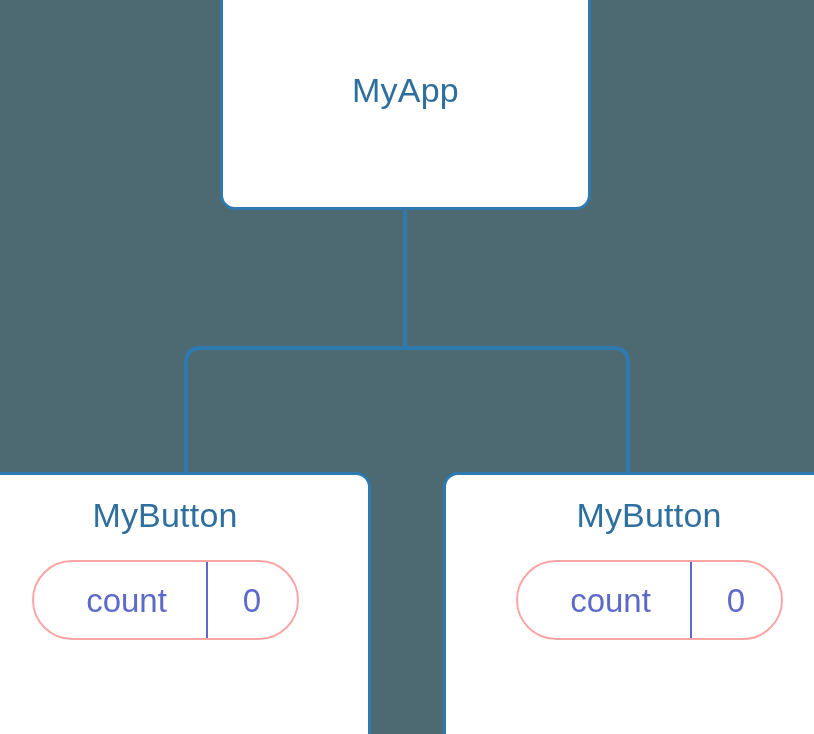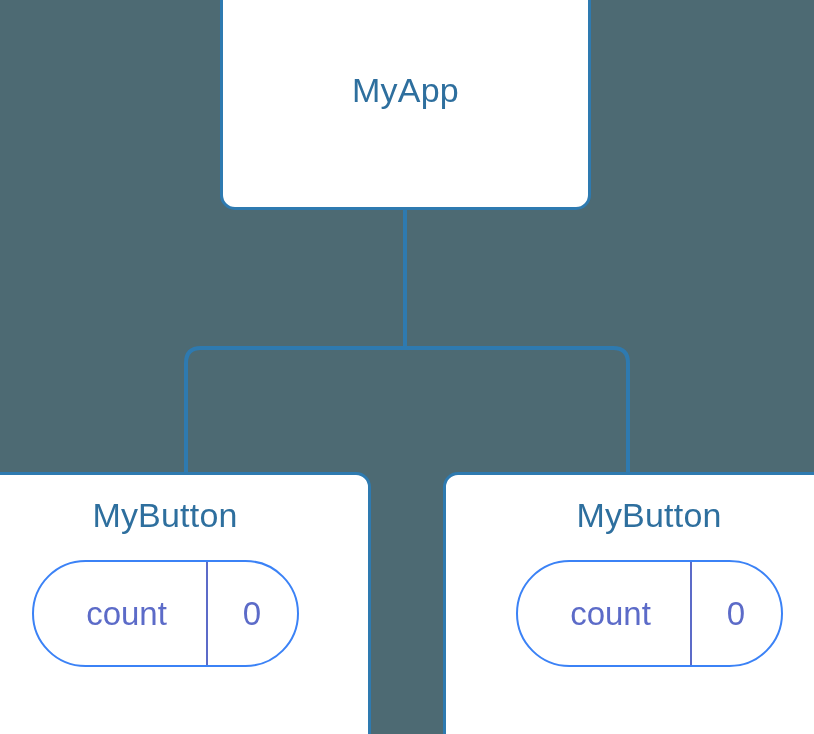--- a/index.html
+++ b/index.html
@@ -84,23 +84,23 @@
     font-size: 34px;
     line-height: 1;
     letter-spacing: 0.2px;
     white-space: nowrap;
     margin-top: 23px;
   }
 
   
   .state-pill {
     margin-top: 28px;
-    height: 107px;
+    height: 80px;
     box-sizing: border-box;
-    border: 2px solid #3b82f6;
+    border: 2px solid #fca5a5;
     border-radius: 9999px;
     display: flex;
     align-items: stretch;
     background: transparent;
     overflow: hidden;
   }
   .state-key,
   .state-val {
     display: flex;
     align-items: center;

